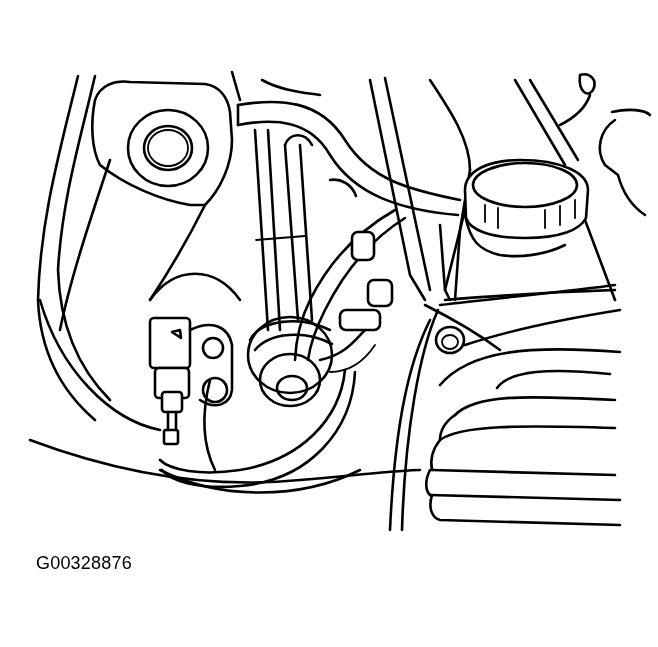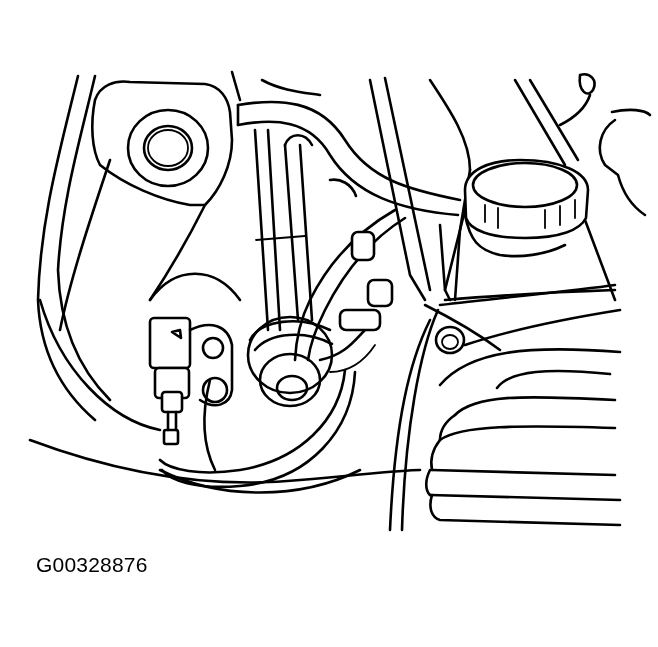--- a/index.html
+++ b/index.html
@@ -1,19 +1,19 @@
 <!DOCTYPE html>
 <html><head>
   <meta charset="utf-8">
   <style>
     html, body { margin: 0; padding: 0; background: #ffffff; }
     body { width: 658px; height: 647px; position: relative; overflow: hidden; font-family: "Liberation Sans", sans-serif; }
     .figure { position: absolute; left: 0; top: 0; width: 658px; height: 540px; }
     .figure svg { display: block; }
-    .caption { position: absolute; left: 36px; top: 553px; font-size: 21px; color: #000; letter-spacing: 0.2px; }
+    .caption { position: absolute; left: 36px; top: 553px; font-size: 18px; color: #000; letter-spacing: 0.2px; }
     svg .ln { fill: none; stroke: #000; stroke-width: 2.6; stroke-linecap: round; stroke-linejoin: round; }
     svg .th { fill: none; stroke: #000; stroke-width: 1.8; stroke-linecap: round; stroke-linejoin: round; }
     svg .fl { fill: #fff; stroke: #000; stroke-width: 2.6; stroke-linejoin: round; }
   </style>
 </head>
 <body>
 
 <div class="figure">
   <svg width="658" height="540" viewBox="0 0 658 540" xmlns="http://www.w3.org/2000/svg">
 

